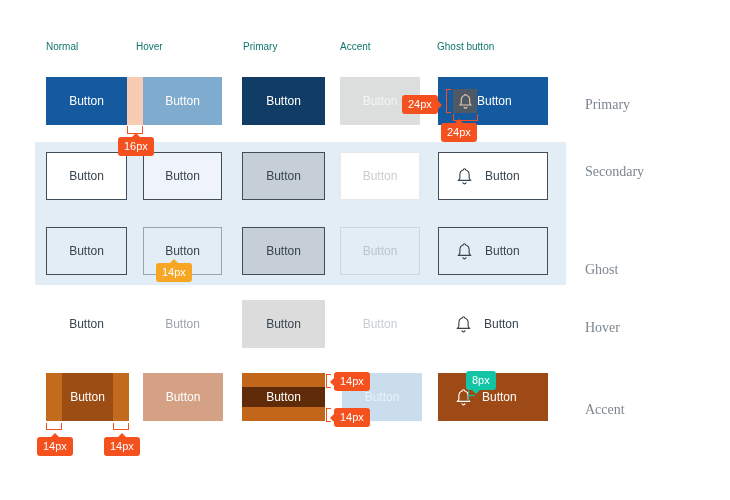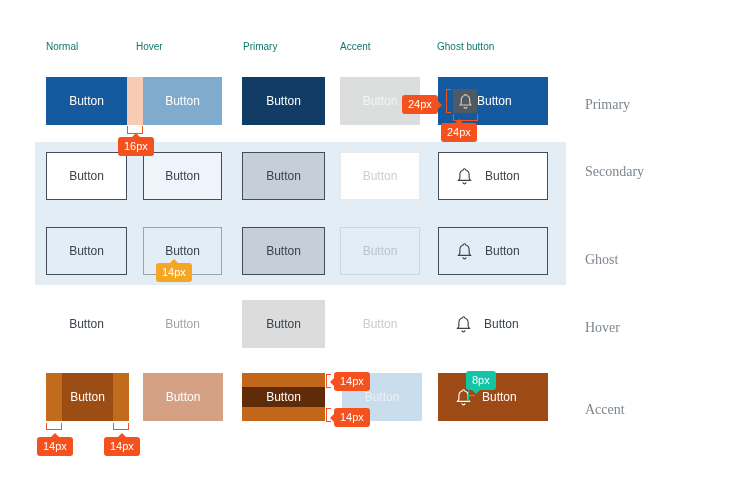--- a/index.html
+++ b/index.html
@@ -57,21 +57,21 @@
 <div class="canvas">
 
   <span class="colhead" style="left:46px">Normal</span>
   <span class="colhead" style="left:136px">Hover</span>
   <span class="colhead" style="left:243px">Primary</span>
   <span class="colhead" style="left:340px">Accent</span>
   <span class="colhead" style="left:437px">Ghost button</span>
 
   <span class="rowlabel" style="top:97px">Primary</span>
   <span class="rowlabel" style="top:164px">Secondary</span>
-  <span class="rowlabel" style="top:252px">Ghost</span>
+  <span class="rowlabel" style="top:262px">Ghost</span>
   <span class="rowlabel" style="top:320px">Hover</span>
   <span class="rowlabel" style="top:402px">Accent</span>
 
   <div class="panel"></div>
 
   <div class="btn txt-white" style="left:46px;top:77px;width:81px;background:#15599e">
     <span>Button</span>
   </div>
   <div class="gap-highlight" style="left:127px;top:77px;width:16px;height:48px"></div>
   <div class="btn txt-white" style="left:143px;top:77px;width:79px;background:#7fabce">

